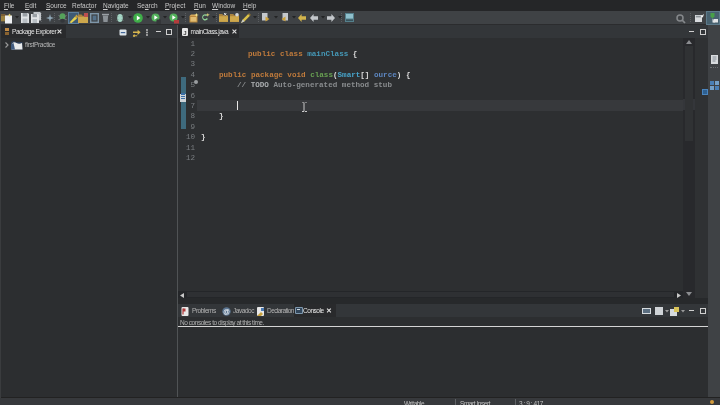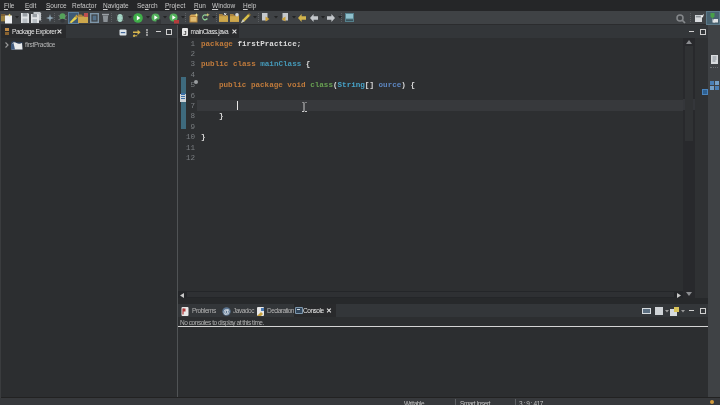--- a/index.html
+++ b/index.html
@@ -290,25 +290,25 @@
 7
 8
 9
 10
 11
 12</div>
 
       <div class="abs" style="left:16px;top:41.5px;width:4px;height:4px;border-radius:50%;background:#9a9da0;"></div>
 
       <div class="abs" id="code" style="left:23px;top:0.6px;">
-<div class="cl"><span style="color:#c07b3c;">package</span> firstPractice;</div>
 <div class="cl"></div>
-<div class="cl"><span style="color:#c07b3c;">public class</span> <span style="color:#4599b8;">mainClass</span> {</div>
+<div class="cl"><span style="color:#c07b3c;margin-left:47px;">public class</span> <span style="color:#4599b8;">mainClass</span> {</div>
 <div class="cl"></div>
-<div class="cl"><span class="ind1"></span><span style="color:#c07b3c;">public package void</span> <span style="color:#68a052;">class</span>(<span style="color:#47a3c9;">String</span>[] <span style="color:#5d87c2;">ource</span>) {</div>
+<div class="cl"><span class="ind1"></span><span style="color:#c07b3c;">public package void</span> <span style="color:#68a052;">class</span>(<span style="color:#47a3c9;">Smart</span>[] <span style="color:#5d87c2;">ource</span>) {</div>
+<div class="cl"><span class="ind2"></span><span style="color:#8a8d8f;">// <b style="color:#a9acae;">TODO</b> Auto-generated method stub</span></div>
 <div class="cl"></div>
 <div class="cl"></div>
 <div class="cl"><span class="ind1"></span>}</div>
 <div class="cl"></div>
 <div class="cl">}</div>
       </div>
 
       <div class="abs" style="left:59px;top:63px;width:1px;height:9px;background:#e8e8e8;"></div>
 
       <svg class="abs" style="left:123px;top:64px;" width="7" height="10" viewBox="0 0 7 10">

